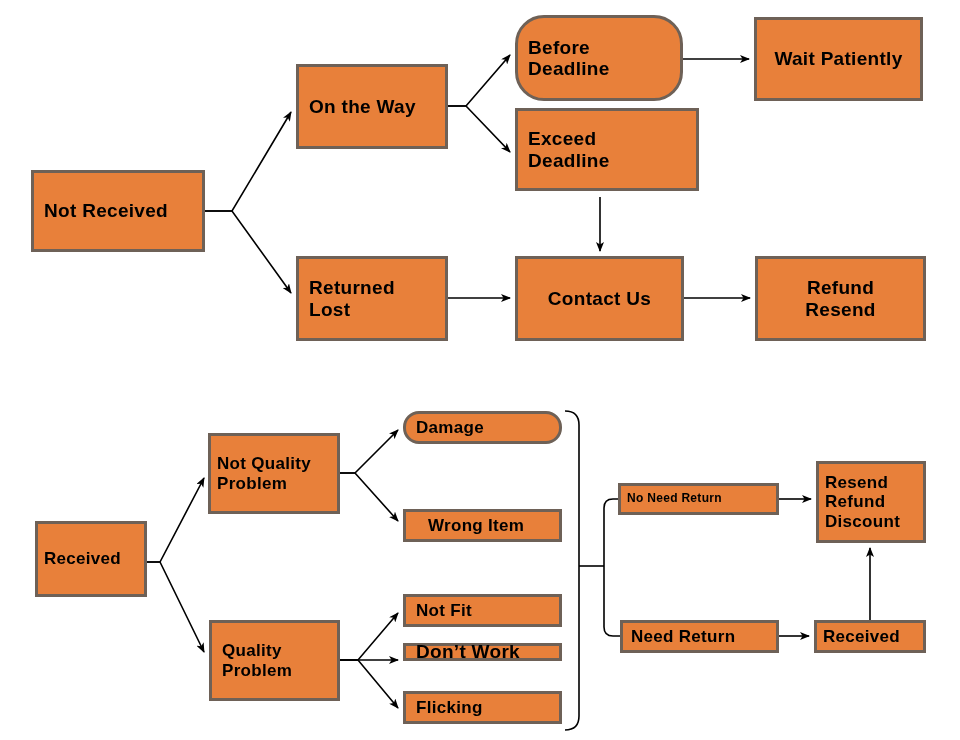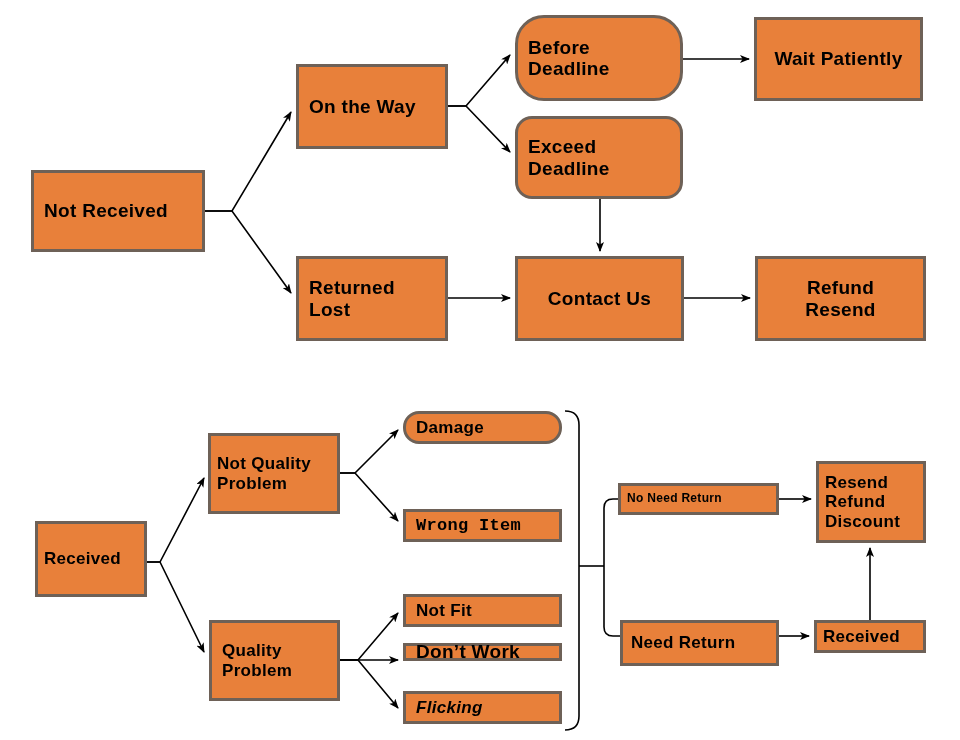--- a/index.html
+++ b/index.html
@@ -105,21 +105,21 @@
   <div class="node left" style="left:296px;top:256px;width:152px;height:85px;font-size:19px;">
     <span class="lbl">Returned
 Lost</span>
   </div>
 
   <div class="node left" style="left:515px;top:15px;width:168px;height:86px;font-size:19px;border-radius:29px;">
     <span class="lbl">Before
 Deadline</span>
   </div>
 
-  <div class="node left" style="left:515px;top:116px;width:168px;height:83px;font-size:19px;border-radius:17px;">
+  <div class="node left" style="left:515px;top:108px;width:184px;height:83px;font-size:19px;">
     <span class="lbl">Exceed
 Deadline</span>
   </div>
 
   <div class="node ctr" style="left:754px;top:17px;width:169px;height:84px;font-size:19px;">
     <span class="lbl">Wait Patiently</span>
   </div>
 
   <div class="node ctr" style="left:515px;top:256px;width:169px;height:85px;font-size:19px;">
     <span class="lbl">Contact Us</span>
@@ -141,41 +141,41 @@
 
   <div class="node left" style="left:209px;top:620px;width:131px;height:81px;font-size:17px;padding-left:10px;">
     <span class="lbl">Quality
 Problem</span>
   </div>
 
   <div class="node left slim" style="left:403px;top:411px;width:159px;height:33px;font-size:17px;padding-left:10px;border-radius:16px;">
     <span class="lbl">Damage</span>
   </div>
 
-  <div class="node left slim" style="left:403px;top:509px;width:159px;height:33px;font-size:17px;padding-left:10px;font-family:Liberation Mono, monospace;">
+  <div class="node left slim" style="left:403px;top:509px;width:159px;height:33px;font-size:17px;padding-left:22px;">
     <span class="lbl">Wrong Item</span>
   </div>
 
   <div class="node left slim" style="left:403px;top:594px;width:159px;height:33px;font-size:17px;padding-left:10px;text-align:right;">
     <span class="lbl">Not Fit</span>
   </div>
 
   <div class="node left slim" style="left:403px;top:643px;width:159px;height:18px;font-size:19px;padding-left:10px;">
     <span class="lbl">Don’t Work</span>
   </div>
 
-  <div class="node left slim" style="left:403px;top:691px;width:159px;height:33px;font-size:17px;padding-left:10px;font-style:italic;">
+  <div class="node left slim" style="left:403px;top:691px;width:159px;height:33px;font-size:17px;padding-left:10px;">
     <span class="lbl">Flicking</span>
   </div>
 
   <div class="node left slim" style="left:618px;top:483px;width:161px;height:32px;font-size:12px;padding-left:6px;">
     <span class="lbl">No Need Return</span>
   </div>
 
-  <div class="node left slim" style="left:620px;top:620px;width:159px;height:46px;font-size:17px;padding-left:8px;">
+  <div class="node left slim" style="left:620px;top:620px;width:159px;height:33px;font-size:17px;padding-left:8px;">
     <span class="lbl">Need Return</span>
   </div>
 
   <div class="node left" style="left:816px;top:461px;width:110px;height:82px;font-size:17px;padding-left:6px;">
     <span class="lbl">Resend
 Refund
 Discount</span>
   </div>
 
   <div class="node left slim" style="left:814px;top:620px;width:112px;height:33px;font-size:17px;padding-left:6px;">

